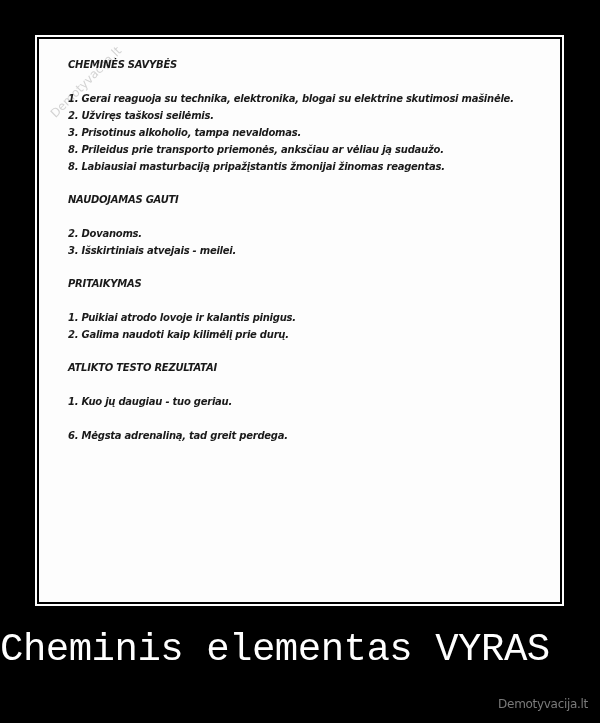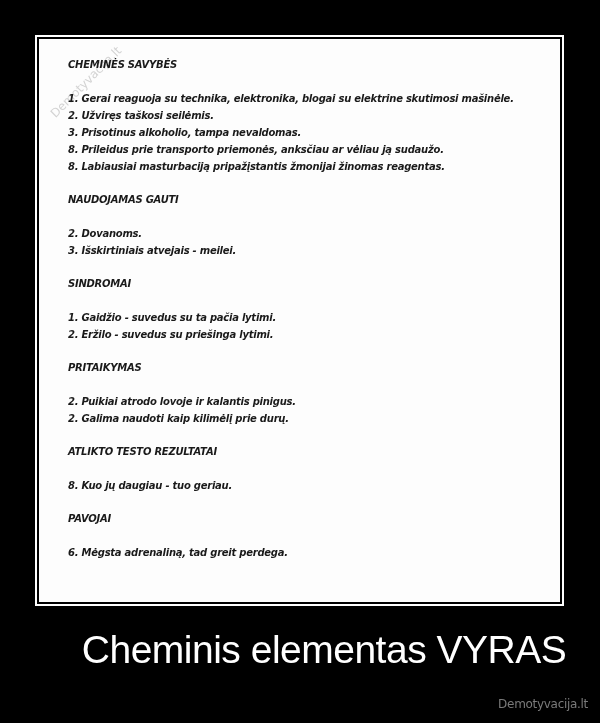--- a/index.html
+++ b/index.html
@@ -73,26 +73,25 @@
       white-space: nowrap;
       width: 110px;
       text-align: center;
       pointer-events: none;
     }
     .caption {
       position: absolute;
       left: 0;
       right: 0;
       top: 628px;
-      text-align: center;
-      font-family: Liberation Sans, sans-serif;
+      text-align: left;
+      font-family: Liberation Mono, monospace;
       font-size: 39px;
       color: #fff;
       letter-spacing: -0.5px;
-      padding-left: 48px;
     }
     .site-mark {
       position: absolute;
       right: 12px;
       top: 697px;
       font-family: "DejaVu Sans", sans-serif;
       font-size: 12px;
       color: #7a7a7a;
       letter-spacing: -0.3px;
     }
@@ -117,45 +116,37 @@
       </div>
 
       <div class="section">
         <div class="section-title">NAUDOJAMAS GAUTI</div>
         <div class="items">
           <div class="item">2. Dovanoms.</div>
           <div class="item">3. Išskirtiniais atvejais - meilei.</div>
         </div>
       </div>
 
-      <div class="section">
-        <div class="section-title">SINDROMAI</div>
-        <div class="items">
-          <div class="item">1. Gaidžio - suvedus su ta pačia lytimi.</div>
-          <div class="item">2. Eržilo - suvedus su priešinga lytimi.</div>
-        </div>
-      </div>
 
       <div class="section">
         <div class="section-title">PRITAIKYMAS</div>
         <div class="items">
-          <div class="item">2. Puikiai atrodo lovoje ir kalantis pinigus.</div>
+          <div class="item">1. Puikiai atrodo lovoje ir kalantis pinigus.</div>
           <div class="item">2. Galima naudoti kaip kilimėlį prie durų.</div>
         </div>
       </div>
 
       <div class="section">
         <div class="section-title">ATLIKTO TESTO REZULTATAI</div>
         <div class="items">
-          <div class="item">8. Kuo jų daugiau - tuo geriau.</div>
+          <div class="item">1. Kuo jų daugiau - tuo geriau.</div>
         </div>
       </div>
 
       <div class="section">
-        <div class="section-title">PAVOJAI</div>
         <div class="items">
           <div class="item">6. Mėgsta adrenaliną, tad greit perdega.</div>
         </div>
       </div>
 
     </div>
   </div>
 </div>
 
 <div class="caption">Cheminis elementas VYRAS</div>

